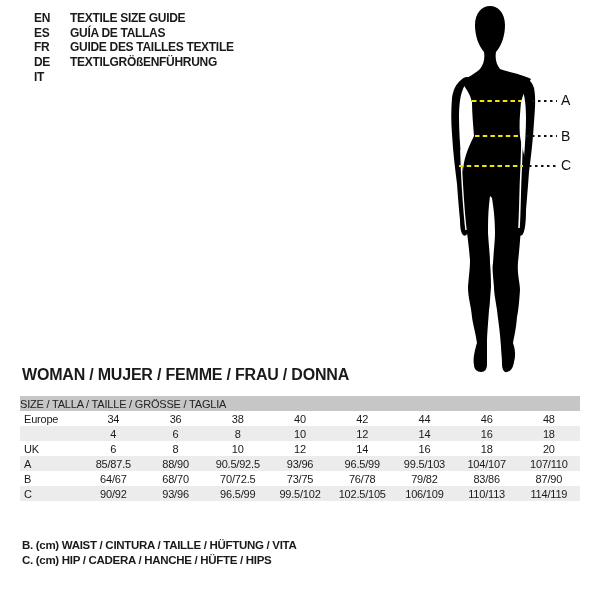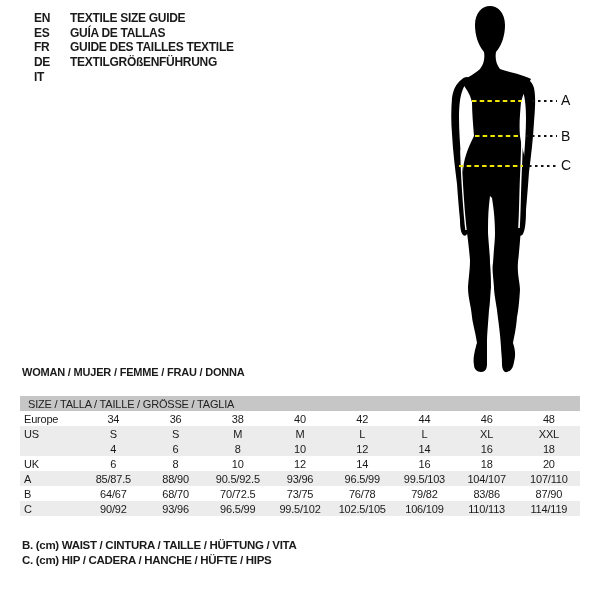--- a/index.html
+++ b/index.html
@@ -19,32 +19,32 @@
   .figure { position:absolute; left:410px; top:0; width:190px; height:385px; }
   .figure svg { position:absolute; left:0; top:0; }
   .marker-label { position:absolute; font-size:14px; color:#111;
                   font-weight:normal; }
   .marker-a { left:561px; top:92px; }
   .marker-b { left:561px; top:128px; }
   .marker-c { left:561px; top:157px; }
 
   
   .section-title { position:absolute; left:22px; top:366px;
-                   font-weight:bold; font-size:11px; letter-spacing:-0.2px; }
+                   font-weight:bold; font-size:16px; letter-spacing:-0.2px; }
 
   
   .size-table { position:absolute; left:20px; top:396px; width:560px;
                 border-collapse:collapse; font-size:11px;
                 letter-spacing:-0.2px; table-layout:fixed; }
   .size-table td { height:15px; padding:0; text-align:center;
                    vertical-align:middle; white-space:nowrap; }
   .size-table td.rowlabel { text-align:left; padding-left:4px; width:78px;margin-left:21px; }
   .size-table tr.shade td { background:#ececec; }
   .size-table tr.header td { background:#c6c6c6; text-align:left;
-                             padding-left:8px; color:#222; }
+                             padding-left:0; color:#222; }
 
   
   .notes { position:absolute; left:22px; top:538px; }
   .note-line { font-size:11.5px; font-weight:bold; line-height:15.2px;
                letter-spacing:-0.3px; }
 </style>
 </head>
 <body>
 
 <div class="lang-legend">
@@ -175,31 +175,20 @@
         <td>34</td>
         <td>36</td>
         <td>38</td>
         <td>40</td>
         <td>42</td>
         <td>44</td>
         <td>46</td>
         <td>48</td>
       </tr>
       <tr class="shade">
-        <td class="rowlabel">US</td>
-        <td>S</td>
-        <td>S</td>
-        <td>M</td>
-        <td>M</td>
-        <td>L</td>
-        <td>L</td>
-        <td>XL</td>
-        <td>XXL</td>
-      </tr>
-      <tr class="shade">
         <td class="rowlabel"></td>
         <td>4</td>
         <td>6</td>
         <td>8</td>
         <td>10</td>
         <td>12</td>
         <td>14</td>
         <td>16</td>
         <td>18</td>
       </tr>

